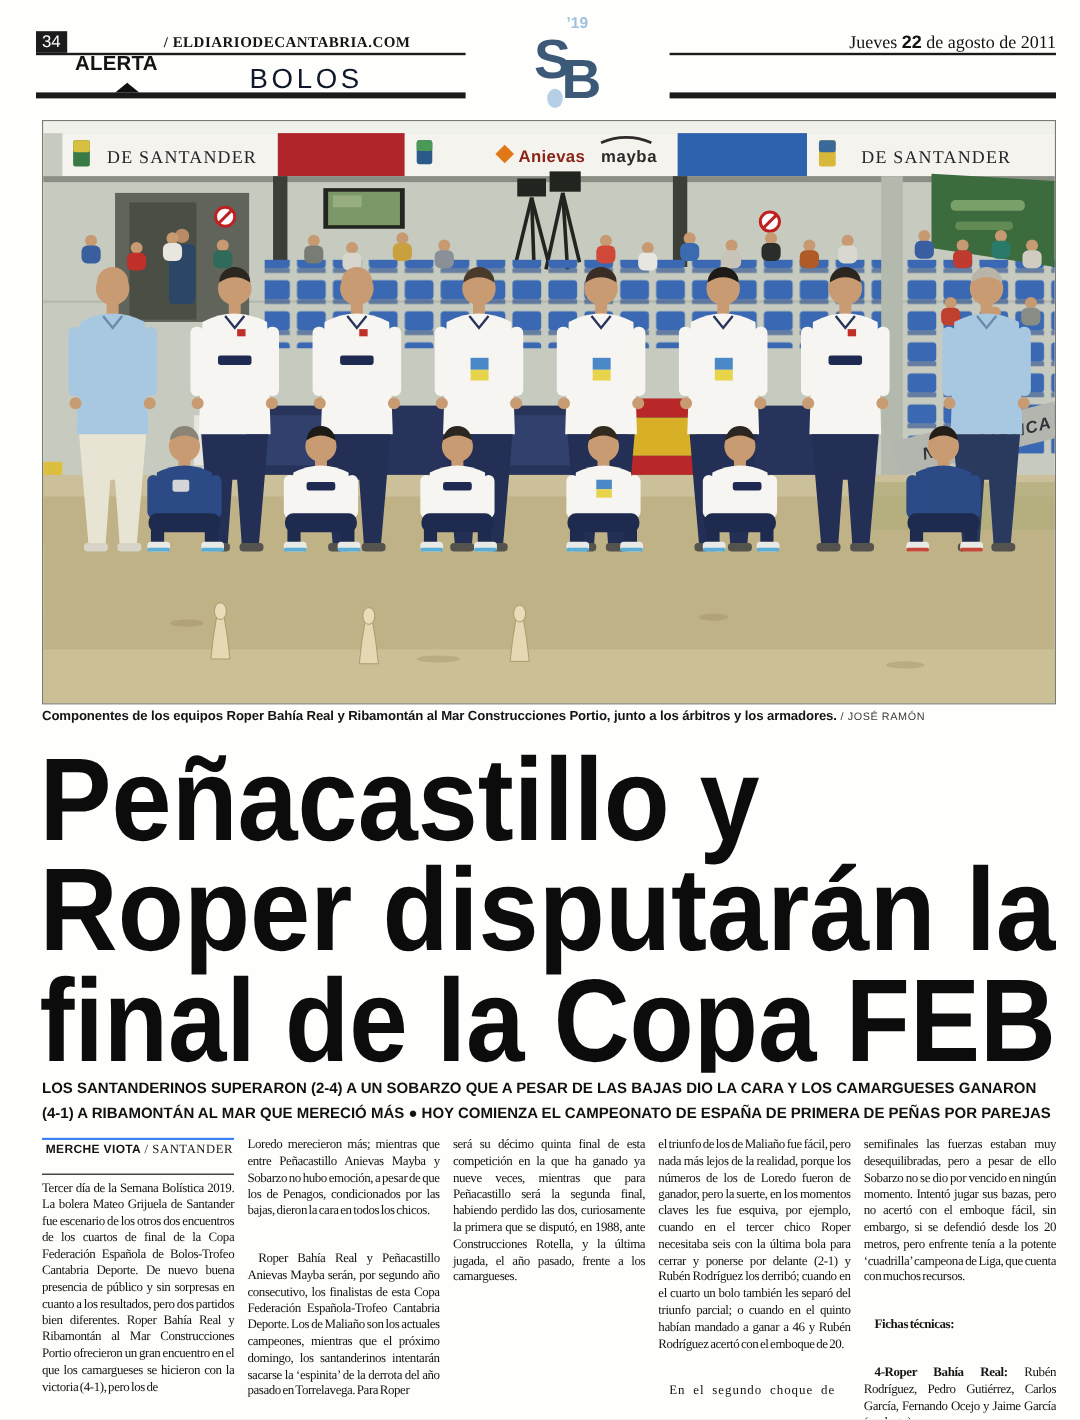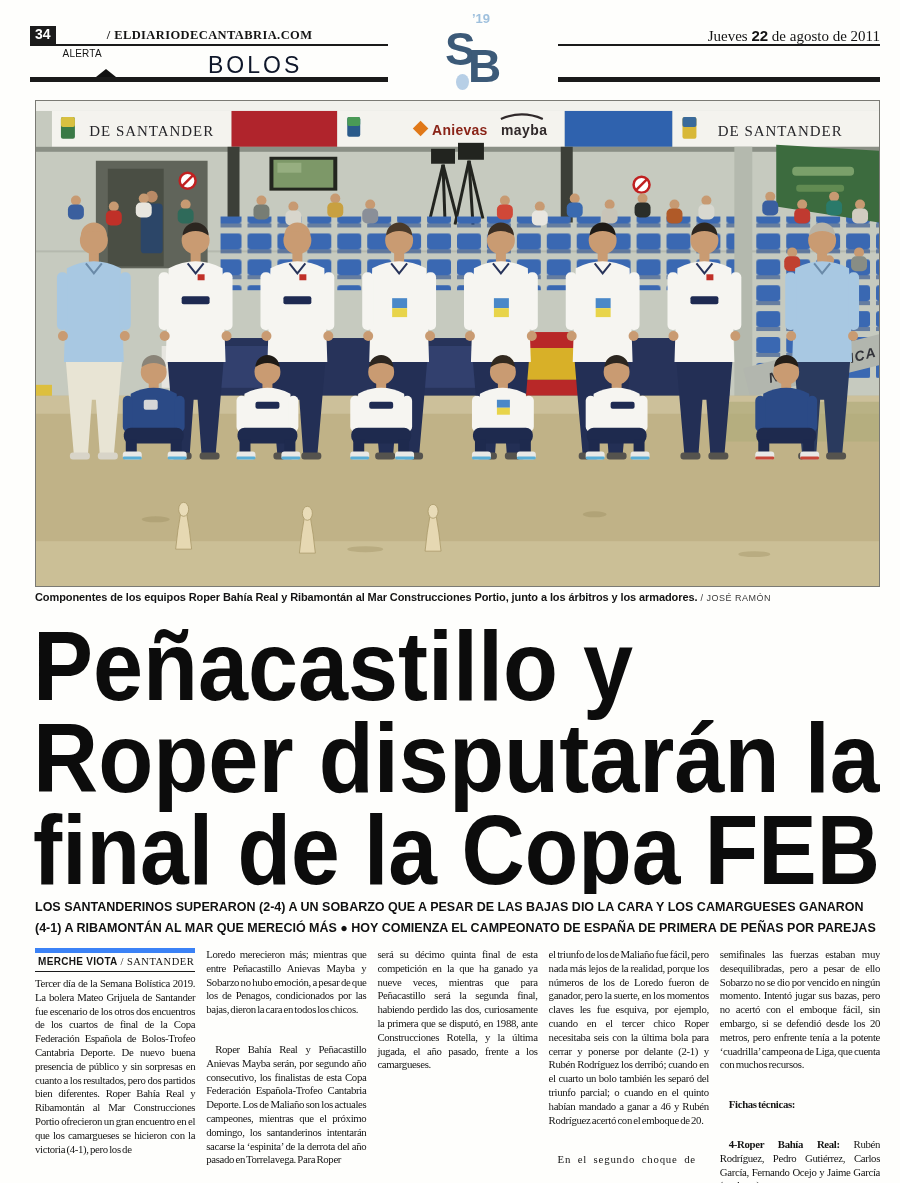--- a/index.html
+++ b/index.html
@@ -1,21 +1,21 @@
 <!DOCTYPE html>
 <html lang="es"><head>
 <meta charset="utf-8">
 <style>
   html,body{margin:0;padding:0;background:#e9e9e6;}
   .page{position:relative;width:900px;height:1183px;background:#fefefc;margin:0 auto;
         overflow:hidden;font-family:"Liberation Sans",sans-serif;color:#141414;}
   
   .mh-row1{position:absolute;left:30px;top:25px;display:flex;align-items:center;height:20px;}
-  .pageno{background:#1c1c1c;color:#fff;font-weight:bold;font-size:14px;padding:0 5px 2px;line-height:16px;}
-  .brand{font-weight:normal;font-size:10px;letter-spacing:.2px;margin-left:7px;margin-top:36px;}
+  .pageno{background:#1c1c1c;color:#fff;font-weight:normal;font-size:14px;padding:0 5px 2px;line-height:16px;}
+  .brand{font-weight:bold;font-size:17px;letter-spacing:.2px;margin-left:7px;margin-top:36px;}
   .site{font-family:"Liberation Serif",serif;font-weight:bold;font-size:12.5px;letter-spacing:.4px;margin-left:5px;}
   .dateline{position:absolute;right:20px;top:27px;font-family:"Liberation Serif",serif;font-size:15px;}
   .dateline b{font-family:"Liberation Sans",sans-serif;font-size:15px;}
   .rule{position:absolute;background:#1a1a1a;}
   .thin-l{left:30px;top:44px;width:358px;height:2px;}
   .thin-r{left:558px;top:44px;right:20px;height:2px;}
   .thick-l{left:30px;top:77px;width:358px;height:5px;}
   .thick-r{left:558px;top:77px;right:20px;height:5px;}
   .section{position:absolute;left:30px;top:42px;font-size:32px;font-weight:800;letter-spacing:-1.2px;}
   .topic{position:absolute;left:208px;top:52px;font-size:23px;letter-spacing:3px;color:#0f172a;}
@@ -38,22 +38,22 @@
   .subhead{position:absolute;left:35px;top:897px;width:845px;font-size:12.5px;font-weight:bold;
            line-height:20.5px;letter-spacing:0;color:#111;}
   
   .article{position:absolute;left:35px;top:948px;width:845px;height:235px;display:flex;gap:11px;overflow:hidden;}
   .col{flex:1;min-width:0;}
   .article p{margin:0;font-family:"Liberation Serif",serif;font-size:10.8px;line-height:13.8px;
              letter-spacing:-.35px;word-spacing:-1px;text-align:justify;hyphens:auto;-webkit-hyphens:auto;}
   .article p.ind{text-indent:9px;margin-top:26px;}
   .article p.bold{font-weight:bold;}
   .article p.sp{letter-spacing:.8px;word-spacing:3px;}
-  .byline{border-top:5px solid #3b82f6;border-bottom:1px solid #1a1a1a;text-align:right;
-          padding:3px 1px 4px;margin-bottom:5px;font-size:10px;}
+  .byline{border-top:2px solid #3b82f6;border-bottom:1px solid #1a1a1a;text-align:right;
+          padding:3px 1px 14px;margin-bottom:5px;font-size:10px;}
   .byline b{font-size:10px;letter-spacing:.3px;}
   .byline .plc{font-family:"Liberation Serif",serif;font-size:10.5px;letter-spacing:.5px;}
 </style>
 </head>
 <body>
 
 <div class="page">
 
   <div class="mh-row1">
     <span class="pageno">34</span>

